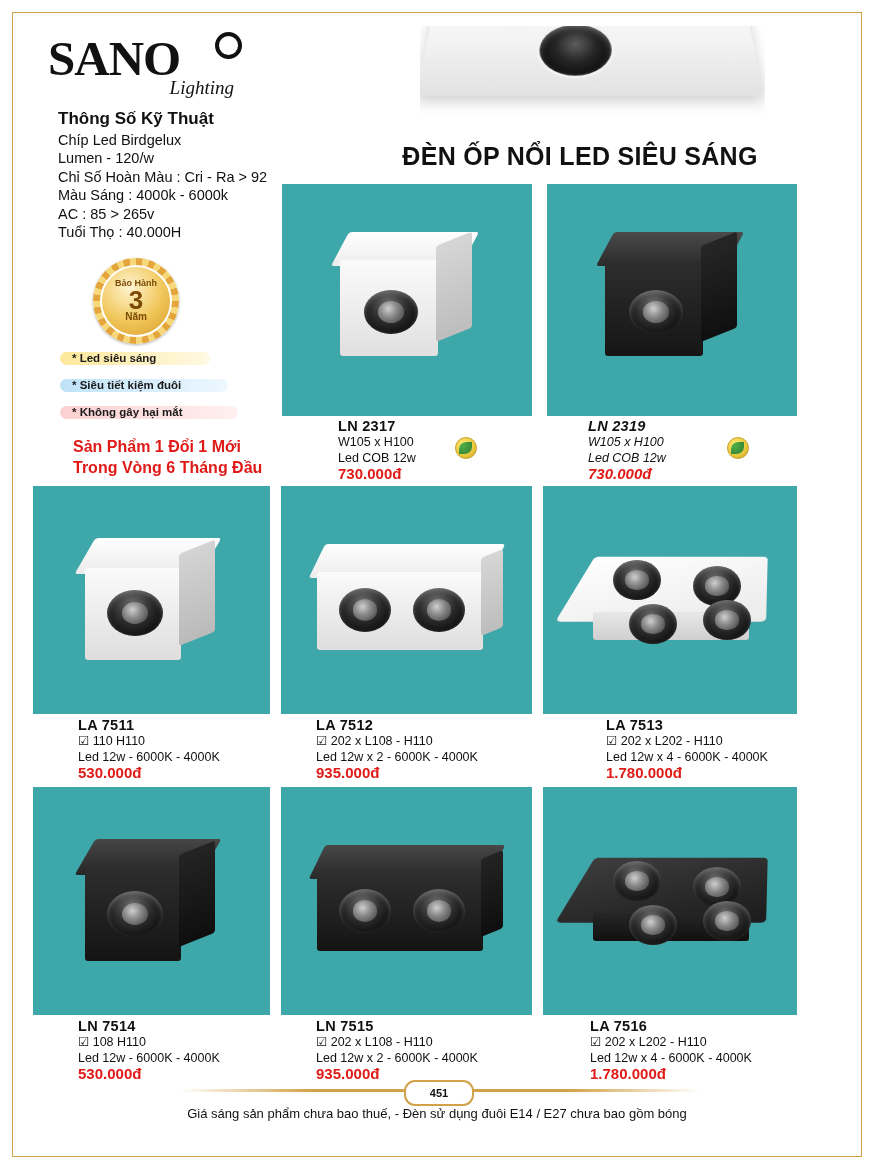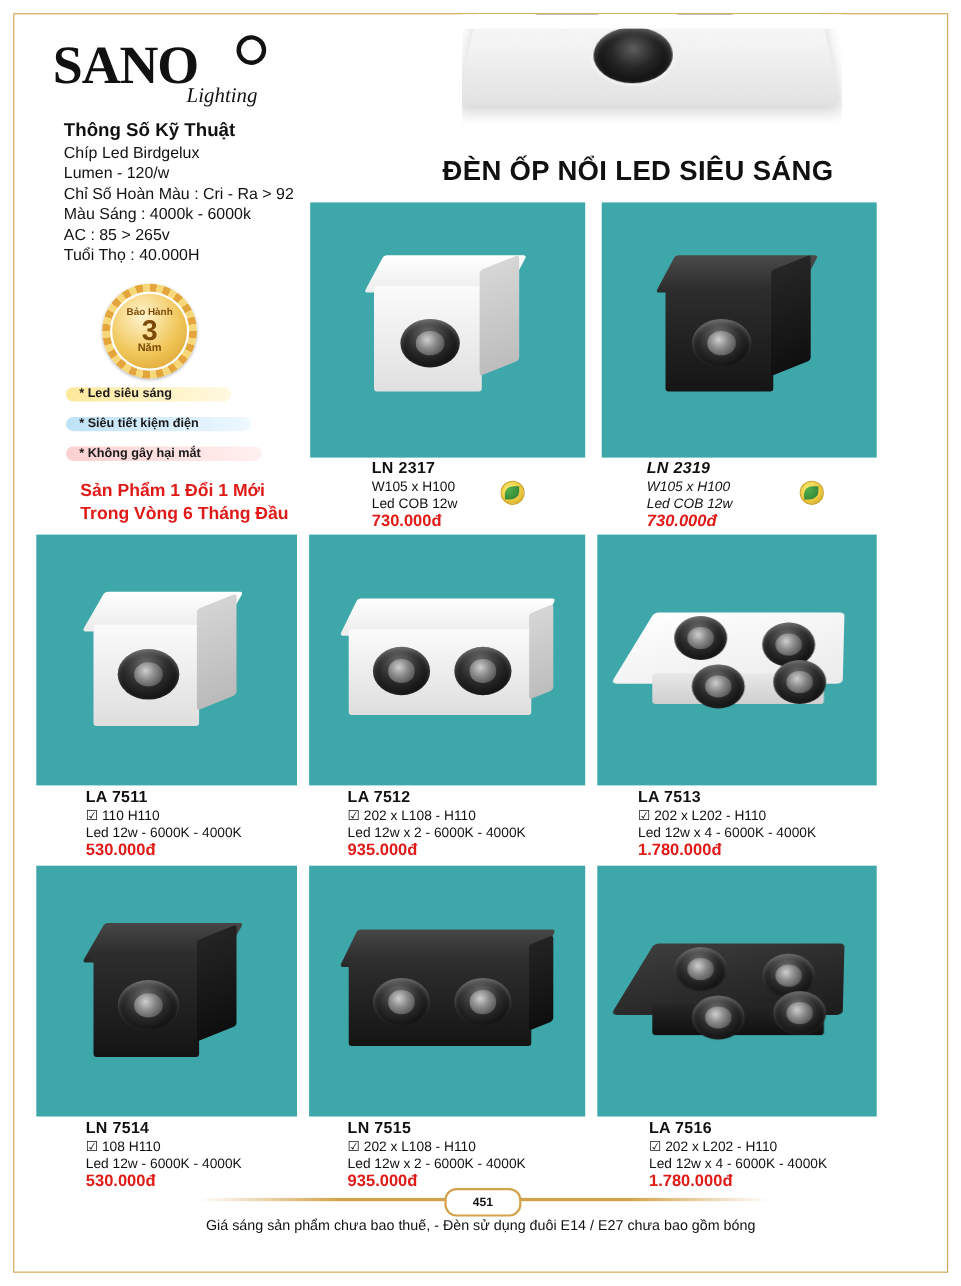--- a/index.html
+++ b/index.html
@@ -250,21 +250,21 @@
     </div>
   </div>
 
   <div class="pills">
     <div class="pill p1">
       <div class="bar"></div>
       <div class="txt">* Led siêu sáng</div>
     </div>
     <div class="pill p2">
       <div class="bar"></div>
-      <div class="txt">* Siêu tiết kiệm điện</div>
+      <div class="txt">* Siêu tiết kiệm đuôi</div>
     </div>
     <div class="pill p3">
       <div class="bar"></div>
       <div class="txt">* Không gây hại mắt</div>
     </div>
   </div>
 
   <div class="promo">
     <div>Sản Phẩm 1 Đổi 1 Mới</div>
     <div>Trong Vòng 6 Tháng Đầu</div>
@@ -356,21 +356,21 @@
           <div class="lens"></div>
         </div>
       <div class="hole" style="left:52px;top:66px;width:48px;height:40px;">
           <div class="lens"></div>
         </div>
       <div class="hole" style="left:126px;top:62px;width:48px;height:40px;">
           <div class="lens"></div>
         </div>
     </div>
   </div>
-  <div class="cap" style="left:580px;top:717px;width:250px;">
+  <div class="cap" style="left:606px;top:717px;width:250px;">
     <div class="code">LA 7513</div>
     <div class="dim">☑ 202 x L202 - H110</div>
     <div class="dim">Led 12w x 4 - 6000K - 4000K</div>
     <div class="price">1.780.000đ</div>
   </div>
 
   <div class="photo" style="left:33px;top:787px;width:237px;height:228px;">
     <div class="lamp" style="left:52px;top:52px;width:136px;height:126px;">
       <div class="top" style="left:0;top:0;width:126px;height:36px;background:linear-gradient(180deg,#464646,#262626);transform:skewX(-30deg);"></div>
       <div class="front" style="left:0;top:30px;width:96px;height:92px;background:linear-gradient(180deg,#2d2d2d,#141414);"></div>

